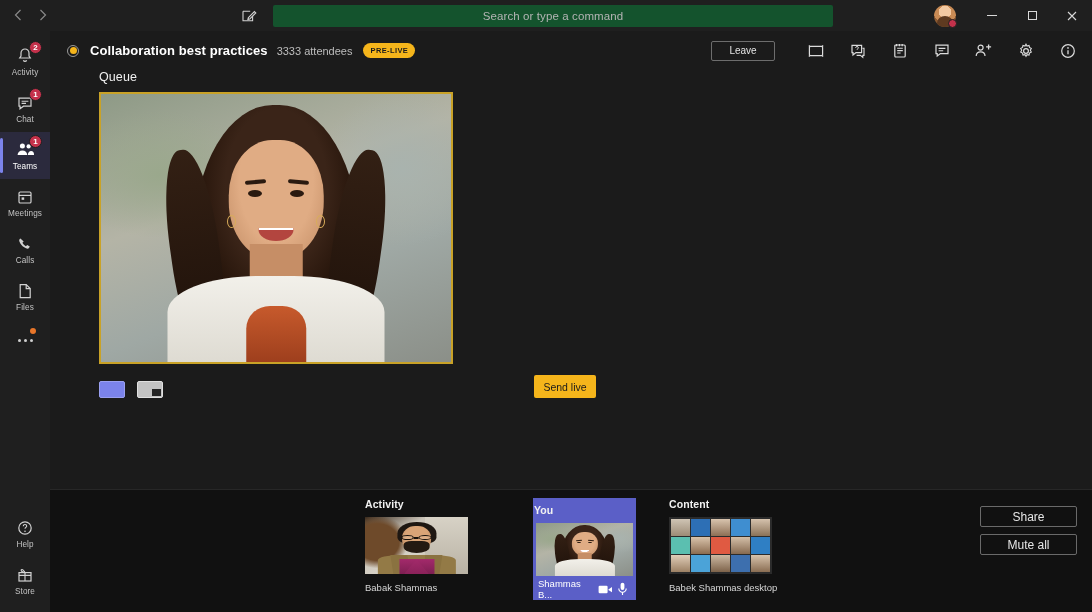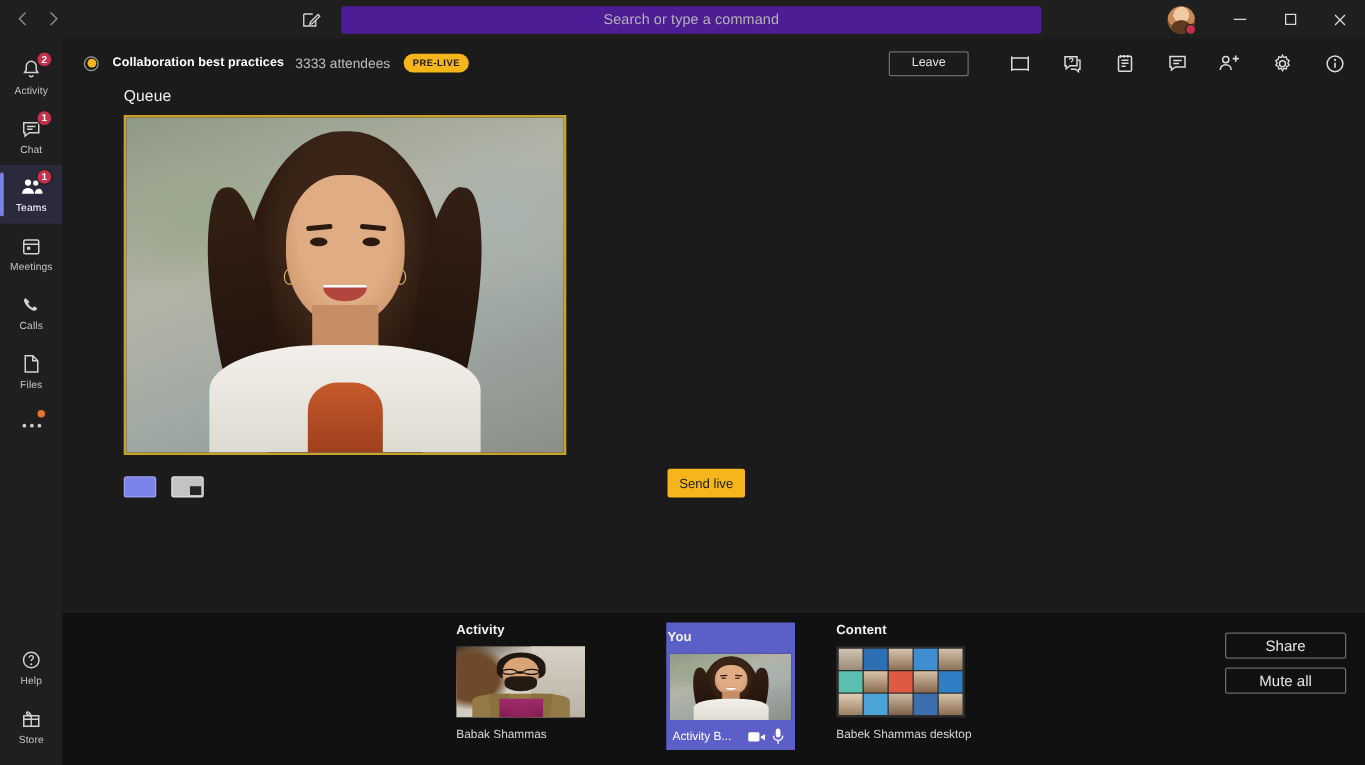--- a/index.html
+++ b/index.html
@@ -16,21 +16,21 @@
   
   .titlebar {
     position: absolute; top: 0; left: 0; width: 1092px; height: 31px;
     background: #1f1f1f; display: flex; align-items: center;
   }
   .nav-arrows { display: flex; align-items: center; gap: 17px; margin-left: 14px; width: 80px; }
   .nav-arrow { color: #8a8a8a; font-size: 13px; line-height: 1; cursor: default; }
   .compose-icon { position: absolute; left: 241px; top: 8px; width: 16px; height: 16px; }
   .searchbar {
     position: absolute; left: 273px; top: 5px; width: 560px; height: 22px;
-    background: #4c1d95; border: none; border-radius: 2px;
+    background: #14532d; border: none; border-radius: 2px;
     display: flex; align-items: center; justify-content: center;
   }
   .searchbar span { font-size: 11.5px; color: #b4b4b4; letter-spacing: .1px; }
   .tb-right { position: absolute; right: 0; top: 0; height: 31px; display: flex; align-items: center; }
   .avatar-wrap { position: relative; width: 22px; height: 22px; margin-right: 16px; }
   .avatar {
     width: 22px; height: 22px; border-radius: 50%;
     background: radial-gradient(circle at 50% 32%, #f3c9a2 0 34%, #c98b55 34% 60%, #8c5a32 60% 100%);
     overflow: hidden; position: relative;
   }
@@ -84,21 +84,21 @@
   .main {
     position: absolute; left: 50px; top: 31px; width: 1042px; height: 581px;
     background: #1b1b1b;
   }
   .evt-header { position: relative; height: 39px; display: flex; align-items: center; padding-left: 17px; }
   .rec-dot {
     width: 12px; height: 12px; border-radius: 50%; border: 1.5px solid #9a9a9a;
     display: flex; align-items: center; justify-content: center;
   }
   .rec-dot i { width: 7px; height: 7px; border-radius: 50%; background: #f5b51b; display: block; }
-  .evt-title { font-size: 10px; font-weight: bold; color: #fff; margin-left: 11px; letter-spacing: .1px; }
+  .evt-title { font-size: 13px; font-weight: bold; color: #fff; margin-left: 11px; letter-spacing: .1px; }
   .evt-attendees { font-size: 11px; color: #bdbdbd; margin-left: 9px; }
   .evt-badge {
     margin-left: 11px; background: #f5b51b; color: #1b1b1b; font-size: 7.5px; font-weight: bold;
     letter-spacing: .4px; border-radius: 8px; padding: 3px 7px 2.5px;
   }
   .hdr-right { position: absolute; right: 9px; top: 0; height: 39px; display: flex; align-items: center; gap: 12px; }
   .leave-btn {
     width: 64px; height: 20px; border: 1px solid #6d6d6d; border-radius: 2px;
     background: transparent; color: #e4e4e4; font-size: 10px; font-family: inherit;
     display: flex; align-items: center; justify-content: center; margin-right: 14px;
@@ -560,21 +560,21 @@
             <div class="brow l"></div>
               <div class="brow r"></div>
             <div class="eye l"></div>
               <div class="eye r"></div>
             <div class="smile"></div>
             <div class="neck"></div>
             <div class="top"></div>
           </div>
         </div>
         <div class="you-foot">
-          <span class="tile-name">Activity B...</span>
+          <span class="tile-name">Shammas B...</span>
           <span class="you-ic">
             <svg width="15" height="11" viewBox="0 0 15 11">
                 <rect x="0.6" y="1.8" width="9" height="7.4" rx="1.2" fill="#fff"></rect>
                 <path d="M10.4 5.5l3.6-2.4v5.2l-3.6-2.4z" fill="#fff"></path>
               </svg>
           </span>
           <span class="you-ic">
             <svg width="11" height="14" viewBox="0 0 11 14">
                 <rect x="3.6" y="0.8" width="3.8" height="7.2" rx="1.9" fill="#fff"></rect>
                 <path d="M1.8 6.6a3.7 3.7 0 007.4 0" stroke="#fff" stroke-width="1.15" fill="none"></path>

